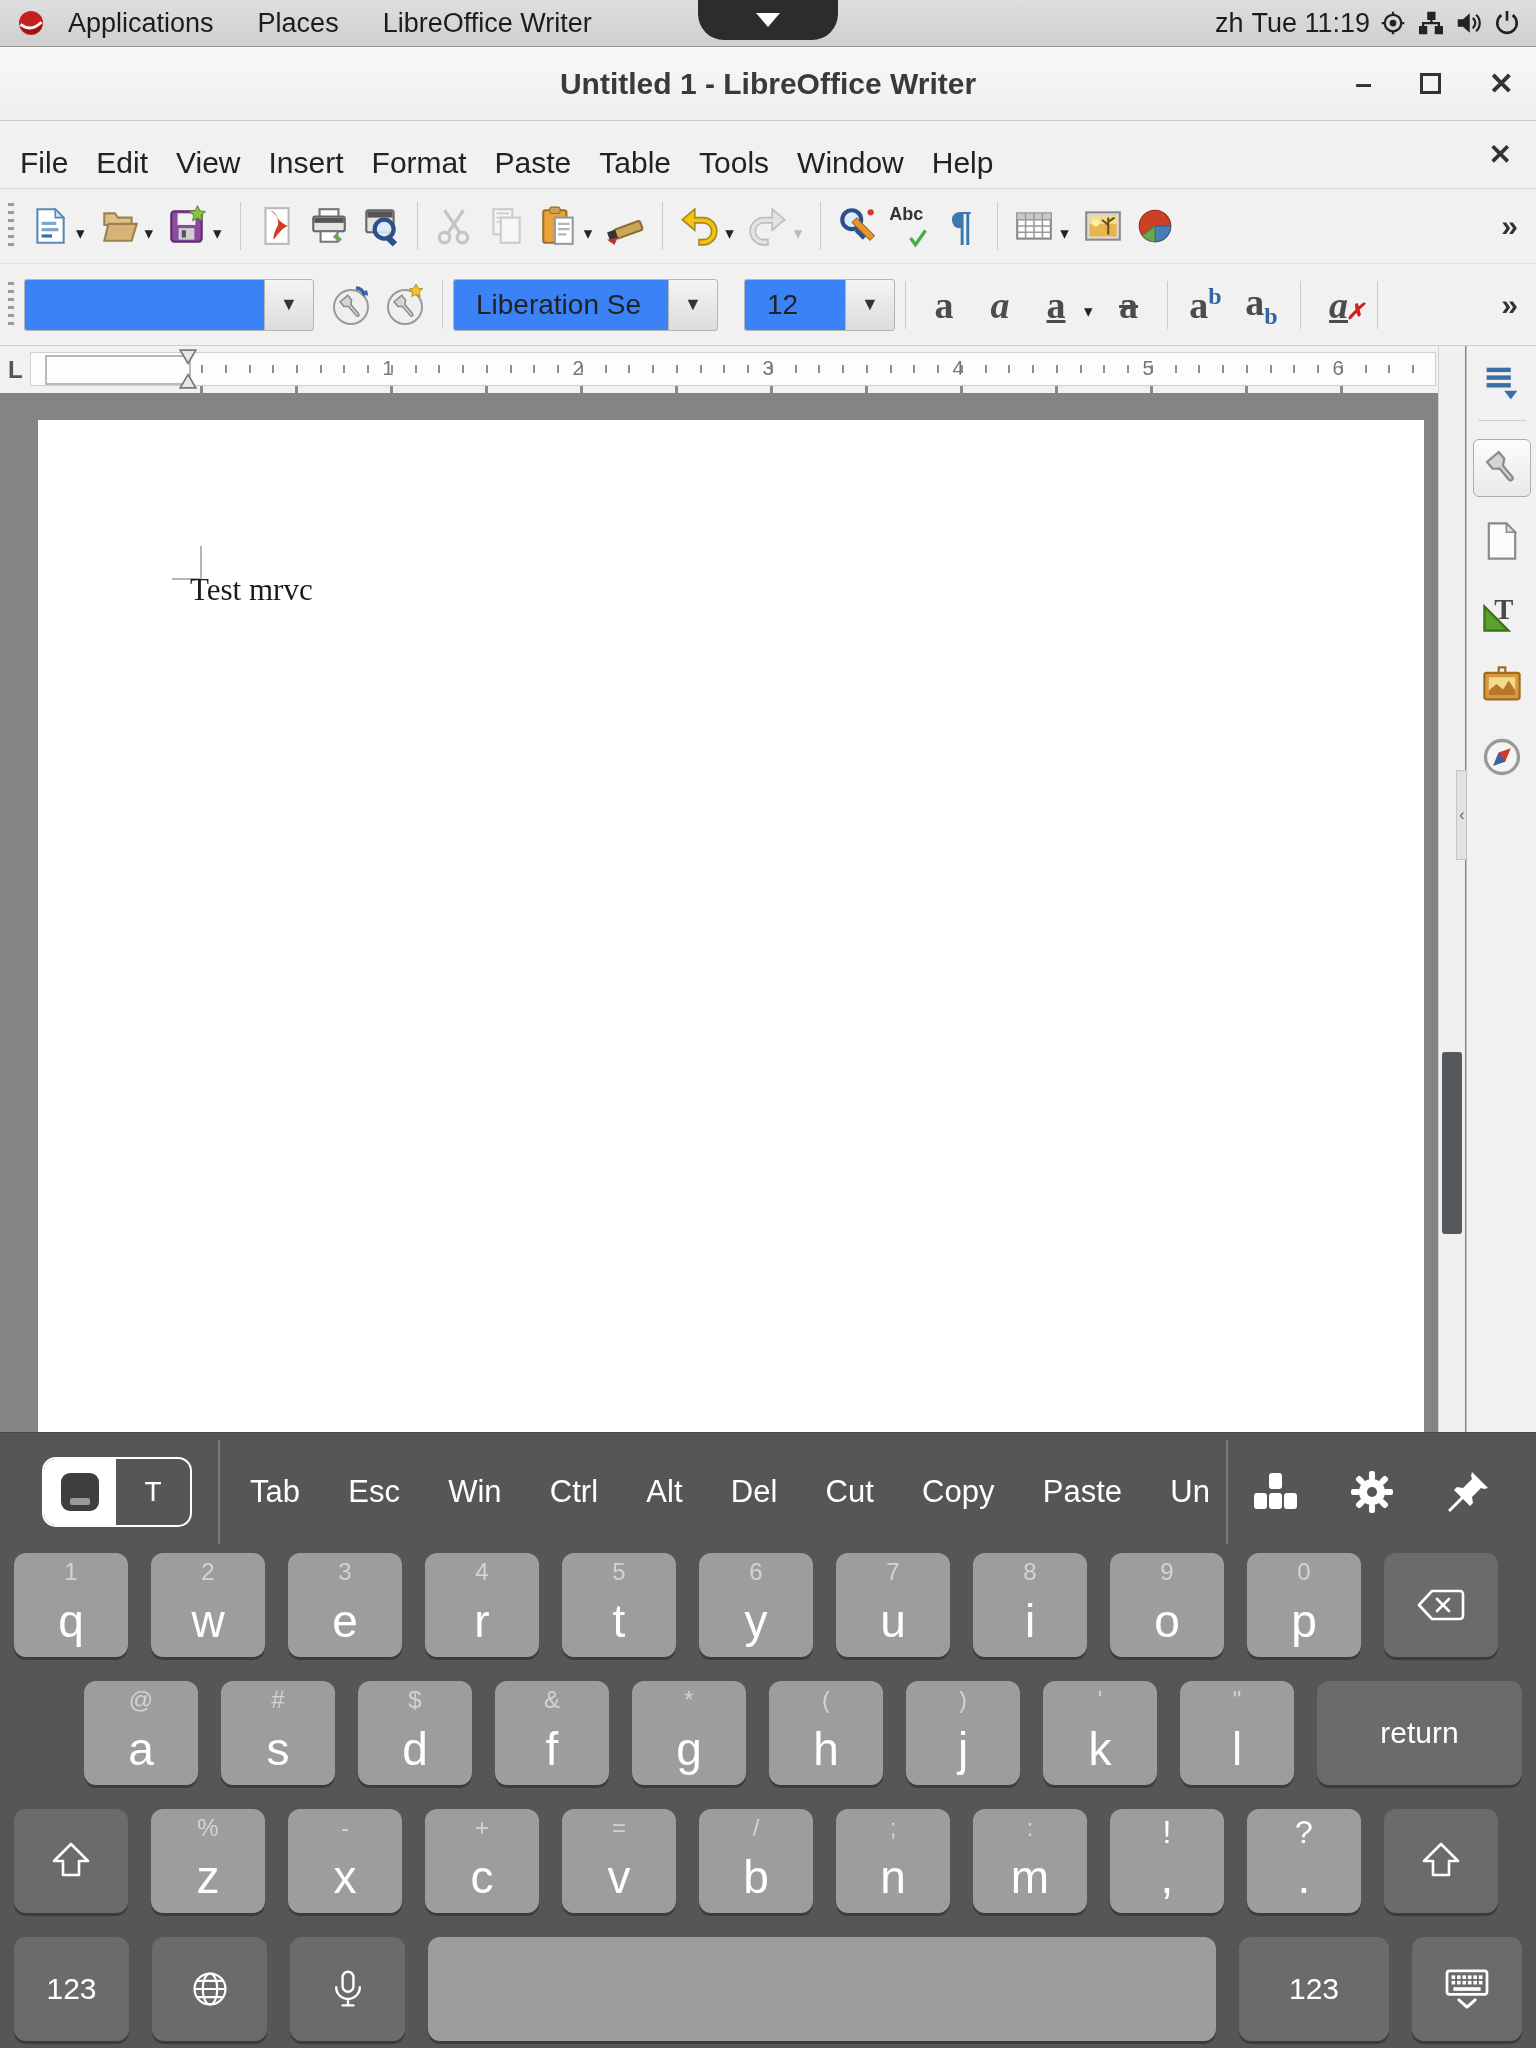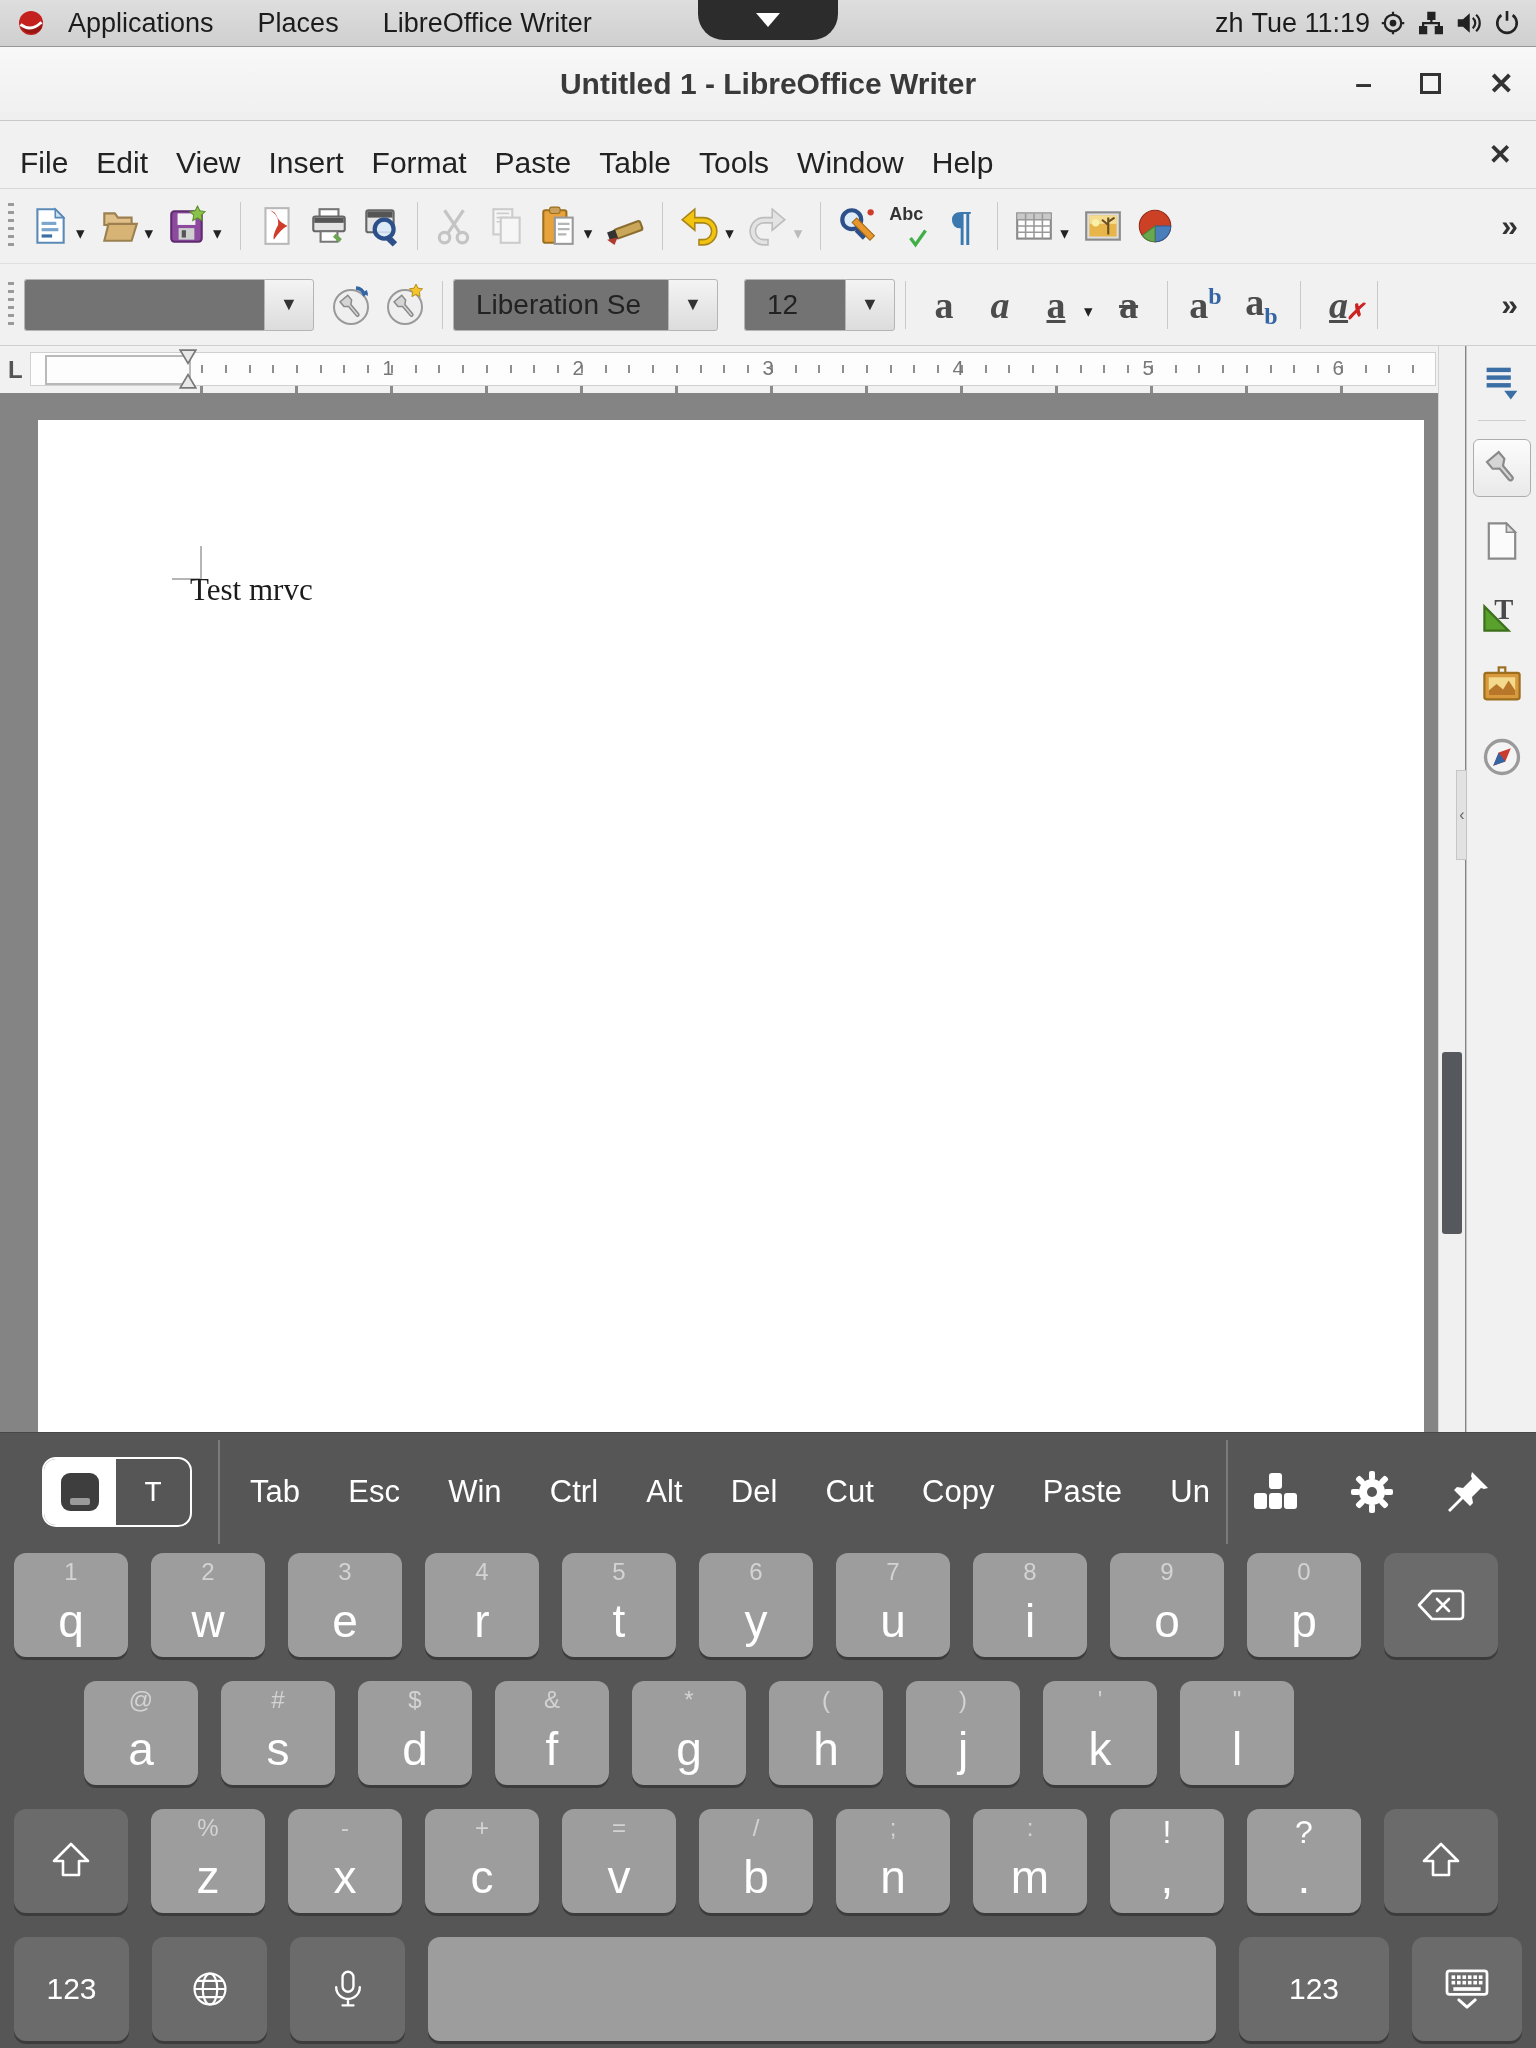--- a/index.html
+++ b/index.html
@@ -38,21 +38,21 @@
   .tb2{top:264px;height:81px;border-bottom:1px solid #cfcfcf;}
   .grip{width:6px;height:46px;margin:0 10px 0 8px;
         background:repeating-linear-gradient(to bottom,#9a9a9a 0 3px,transparent 3px 8px);}
   .tbtn{width:52px;height:56px;display:flex;align-items:center;justify-content:center;border-radius:4px;}
   .tbtn svg{width:42px;height:42px;}
   .dd{font-size:17px;color:#222;margin:14px 8px 0 0;}
   .dd.dis{color:#bbb;}
   .sep{width:1px;height:48px;background:#c9c9c9;margin:0 10px;}
   .ovf{font-size:30px;font-weight:bold;color:#333;margin-left:auto;margin-right:18px;}
   .combo{display:flex;height:52px;}
-  .combo .field{background:#737373;border:1px solid #b5b5b5;border-right:none;border-radius:3px 0 0 3px;
+  .combo .field{background:#3b82f6;border:1px solid #b5b5b5;border-right:none;border-radius:3px 0 0 3px;
                 display:flex;align-items:center;padding:0 22px;font-size:28px;color:#222;}
   .combo .btn{width:48px;background:linear-gradient(#f4f4f4,#dcdcdc);border:1px solid #b5b5b5;
               border-radius:0 3px 3px 0;display:flex;align-items:center;justify-content:center;
               font-size:18px;color:#333;}
   .roundic{width:46px;height:46px;margin:0 4px;}
   .fmt{font-family:"Liberation Serif",serif;font-weight:bold;color:#4c4c4c;font-size:38px;
        width:56px;text-align:center;position:relative;}
   .fmt sup,.fmt sub{color:#3465a4;font-size:24px;font-weight:bold;}
   .fmt .redx{color:#cc2222;font-size:22px;position:absolute;bottom:2px;right:2px;font-weight:bold;}
   
@@ -588,20 +588,23 @@
           <span class="klabel">j</span>
         </div>
         <div class="key" style="flex: 0 0 114px;">
           <span class="hint">'</span>
           <span class="klabel">k</span>
         </div>
         <div class="key" style="flex: 0 0 114px;">
           <span class="hint">"</span>
           <span class="klabel">l</span>
         </div>
+        <div class="key special" style="flex: 1 1 auto;">
+          <span class="klabel-small">return</span>
+        </div>
       </div>
     <div class="krow" id="kb-row3">
         <div class="key special" style="flex: 0 0 114px;">
           <span class="kicon">
             <svg viewBox="0 0 44 40" fill="none" stroke="#fff" stroke-width="2.6" stroke-linejoin="round">
               <path d="M22 3L39 20h-9v14H14V20H5z"></path>
             </svg>
           </span>
         </div>
         <div class="key" style="flex: 0 0 114px;">

